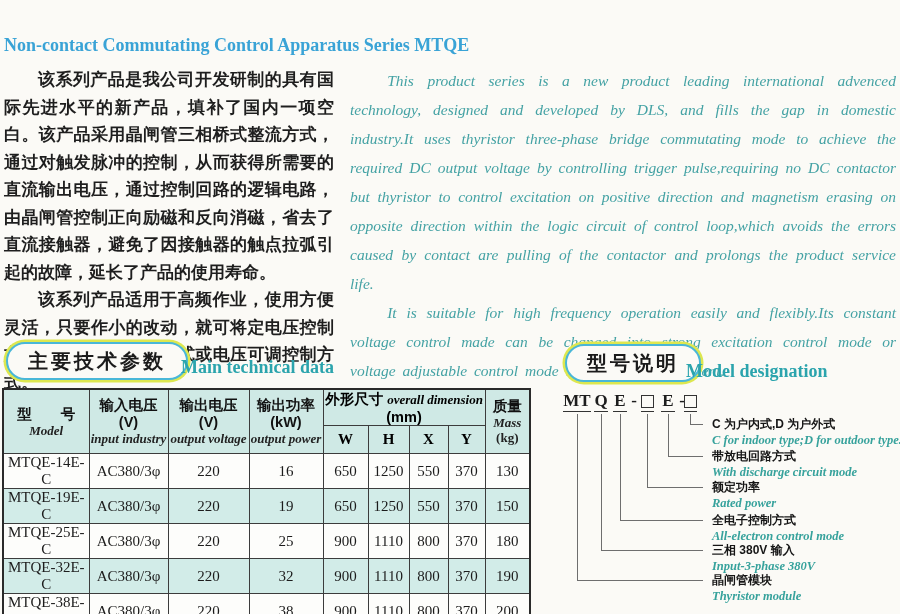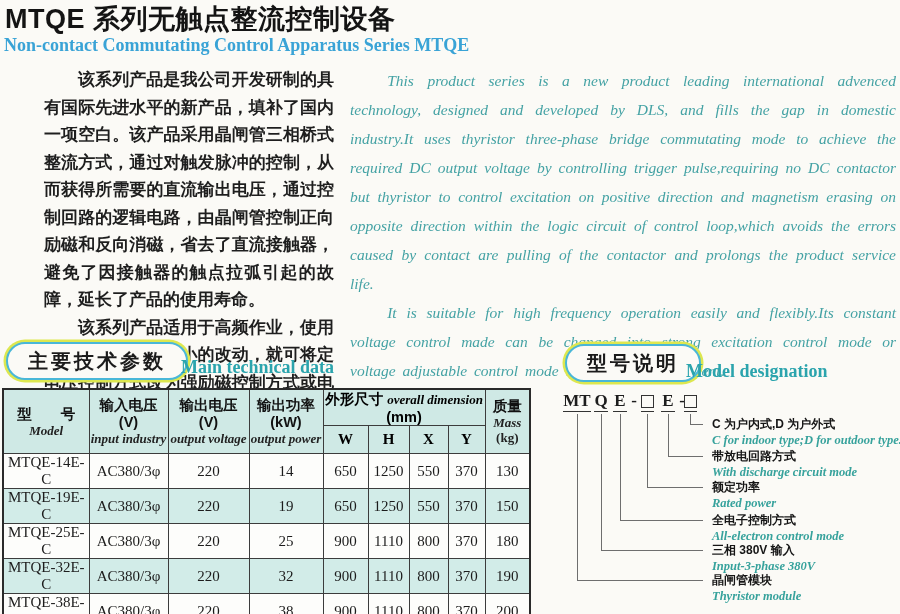--- a/index.html
+++ b/index.html
@@ -7,21 +7,21 @@
   body { background:#fbfaf6; font-family:"Liberation Sans",sans-serif; overflow:hidden; }
   .page { position:relative; width:900px; height:614px; background:#fbfaf6; }
 
   
   .title { position:absolute; left:5px; top:1px; font-size:27px; font-weight:bold; color:#141414; letter-spacing:.5px; white-space:nowrap; }
   .subtitle { position:absolute; left:4px; top:35px; font-family:"Liberation Serif",serif; font-weight:bold; font-size:18px; color:#39a3d6; white-space:nowrap; }
 
   
   .intro { position:absolute; left:4px; top:66px; width:892px; display:flex; }
   .zh-col { width:330px; font-size:17px; font-weight:bold; color:#1e1e1e; line-height:27.5px; text-align:justify; }
-  .zh-col p { text-indent:2em;margin-left:40px; }
+  .zh-col p { text-indent:2em; }
   .en-col { flex:1; padding-left:16px; font-family:"Liberation Serif",serif; font-style:italic; font-size:15.5px; color:#44a2a4; line-height:29px; text-align:justify; word-spacing:3px; }
   .en-col p { text-indent:2.4em; }
 
   
   .pill { position:absolute; height:38px; border:2px solid #49b7d8; border-radius:19px; box-shadow:0 0 0 2.5px #dde74f; background:#fbfaf6; display:flex; align-items:center; padding:0 20px; font-size:20px; font-weight:bold; color:#1b1b1b; letter-spacing:3px; white-space:nowrap; }
   .pill-caption { position:absolute; font-family:"Liberation Serif",serif; font-weight:bold; font-size:18px; color:#2ba4ad; white-space:nowrap; }
 
   
   table.spec { position:absolute; left:2px; top:388px; width:527px; border-collapse:collapse; table-layout:fixed; }
   table.spec th, table.spec td { border:1px solid #3c3c3c; text-align:center; vertical-align:middle; padding:0; }
@@ -46,21 +46,20 @@
   .lshape { position:absolute; border-left:1px solid #6e6e6e; border-bottom:1px solid #6e6e6e; }
   .dlabel { position:absolute; left:157px; width:186px; }
   .dlabel .zh { font-size:12px; font-weight:bold; color:#161616; line-height:17px; white-space:nowrap; }
   .dlabel .en { font-family:"Liberation Serif",serif; font-style:italic; font-weight:bold; font-size:12.5px; color:#37a29c; line-height:15px; white-space:nowrap; }
 </style>
 </head>
 <body>
 
 <div class="page">
 
-  <div class="title">MTQE 系列无触点整流控制设备</div>
   <div class="subtitle">Non-contact Commutating Control Apparatus Series MTQE</div>
 
   <div class="intro">
     <div class="zh-col">
       <p>该系列产品是我公司开发研制的具有国际先进水平的新产品，填补了国内一项空白。该产品采用晶闸管三相桥式整流方式，通过对触发脉冲的控制，从而获得所需要的直流输出电压，通过控制回路的逻辑电路，由晶闸管控制正向励磁和反向消磁，省去了直流接触器，避免了因接触器的触点拉弧引起的故障，延长了产品的使用寿命。</p>
       <p>该系列产品适用于高频作业，使用方便灵活，只要作小的改动，就可将定电压控制方式改为强励磁控制方式或电压可调控制方式。</p>
     </div>
     <div class="en-col">
       <p>This product series is a new product leading international advenced technology, designed and developed by DLS, and fills the gap in domestic industry.It uses thyristor three-phase bridge commutating mode to achieve the required DC output voltage by controlling trigger pulse,requiring no DC contactor but thyristor to control excitation on positive direction and magnetism erasing on opposite direction within the logic circuit of control loop,which avoids the errors caused by contact are pulling of the contactor and prolongs the product service life.</p>
       <p>It is suitable for high frequency operation easily and flexibly.Its constant voltage control made can be changed into strong excitation control mode or voltage adjustable control mode under minor adjustment.</p>
@@ -119,21 +118,21 @@
         <th class="th-letter">H</th>
         <th class="th-letter">X</th>
         <th class="th-letter">Y</th>
       </tr>
     </thead>
     <tbody>
       <tr>
         <td>MTQE-14E-C</td>
         <td>AC380/3φ</td>
         <td>220</td>
-        <td>14</td>
+        <td>16</td>
         <td>650</td>
         <td>1250</td>
         <td>550</td>
         <td>370</td>
         <td>130</td>
       </tr>
       <tr class="alt">
         <td>MTQE-19E-C</td>
         <td>AC380/3φ</td>
         <td>220</td>

